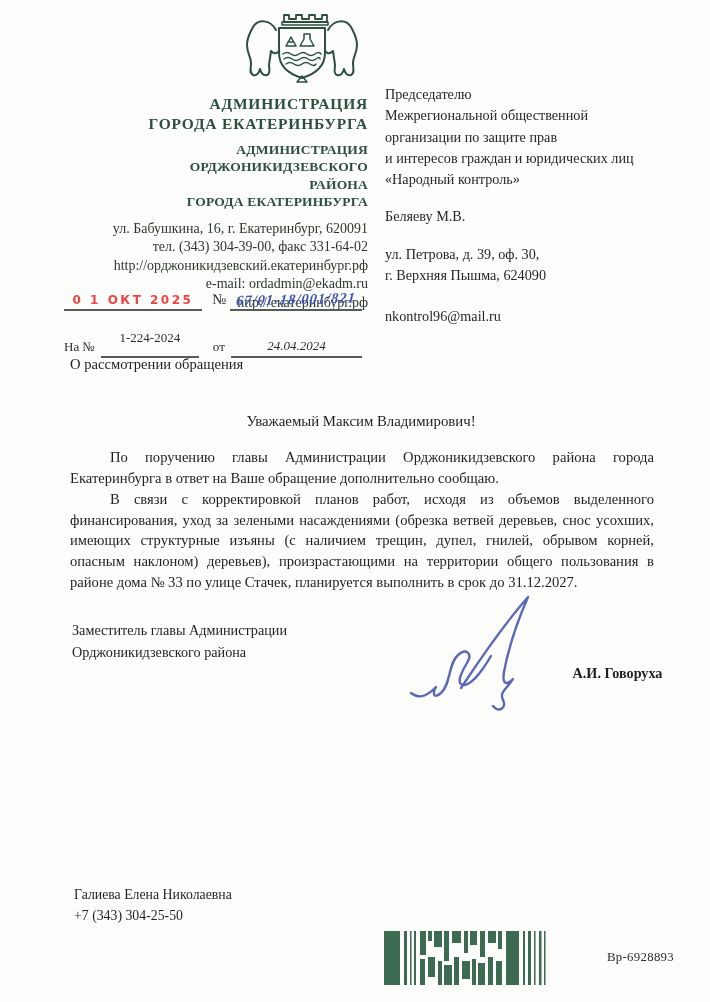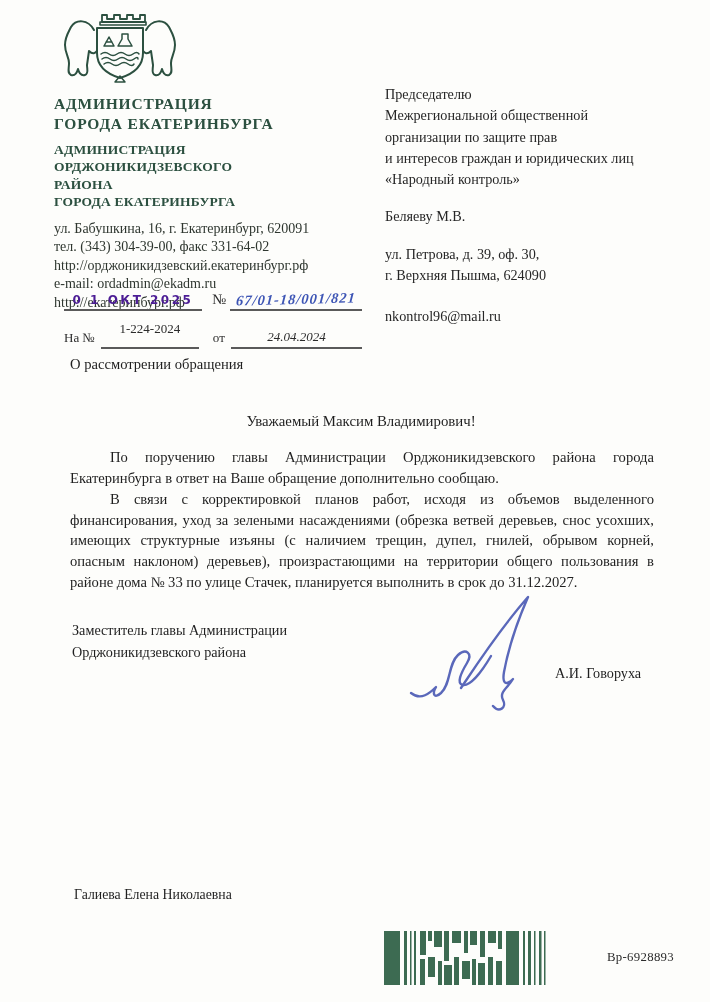--- a/index.html
+++ b/index.html
@@ -2,53 +2,53 @@
 <html><head>
 <meta charset="utf-8">
 <style>
   html,body{margin:0;padding:0;background:#e8e8e6;}
   .page{
     position:relative;width:710px;height:1002px;margin:0 auto;
     background:#fdfdfb;overflow:hidden;
     font-family:"Liberation Serif",serif;color:#1f1f1f;
   }
   
-  .left-col{position:absolute;left:54px;top:6px;width:322px;text-align:left;color:#2c5040;}
+  .left-col{position:absolute;left:46px;top:6px;width:322px;text-align:right;color:#2c5040;}
   .emblem{display:inline-block;}
   .org-title{margin-top:6px;font-size:15.5px;font-weight:bold;letter-spacing:.8px;line-height:1.28;}
   .division-title{margin-top:7px;font-size:13.5px;font-weight:bold;line-height:1.3;letter-spacing:.2px;}
   .address{margin-top:9px;font-size:14px;line-height:1.32;color:#2e362f;}
   
   .right-col{position:absolute;left:385px;top:84px;width:305px;font-size:14.2px;line-height:1.5;color:#262626;}
   .right-col .gap{height:16px;}
   .right-col .gap-lg{height:20px;}
   
   .ref-block{position:absolute;left:64px;top:285px;width:298px;font-size:13px;color:#2b2b2b;}
   .ref-row{display:flex;align-items:flex-end;}
   .ref-row1{height:26px;}
-  .ref-row2{height:26px;margin-top:12px;}
+  .ref-row2{height:26px;margin-top:21px;}
   .stamp-cell{width:138px;border-bottom:2px solid #5a5a5a;text-align:center;
     font-family:"DejaVu Sans",sans-serif;font-weight:bold;font-size:12px;
-    letter-spacing:2.5px;color:#4c1d95;padding-bottom:2px;}
+    letter-spacing:2.5px;color:#ef4444;padding-bottom:2px;}
   .no-sign{margin:0 4px 3px 10px;font-size:14.5px;}
   .number-cell{flex:1;border-bottom:2px solid #5a5a5a;text-align:center;padding-bottom:1px;}
   .hand{display:inline-block;color:#3d55b5;font-style:italic;font-weight:bold;
     font-size:14.5px;letter-spacing:1px;transform:rotate(-1.5deg) skewX(-6deg);}
   .onum-label{margin:0 0 3px 0;white-space:nowrap;}
   .in-cell1{width:98px;border-bottom:2px solid #5a5a5a;text-align:center;margin-left:6px;padding-bottom:10px;}
   .ot-label{margin:0 0 3px 14px;}
   .in-cell2{flex:1;border-bottom:2px solid #5a5a5a;text-align:center;margin-left:6px;padding-bottom:2px;font-style:italic;}
   
   .subject{position:absolute;left:70px;top:356px;font-size:14.6px;}
   .salutation{position:absolute;left:70px;top:413px;width:582px;text-align:center;font-size:14.8px;}
   .body-text{position:absolute;left:70px;top:447px;width:584px;font-size:14.6px;line-height:1.43;text-align:justify;}
   .body-text p{margin:0;text-indent:40px;}
   
   .sign-role{position:absolute;left:72px;top:620px;font-size:14.2px;line-height:1.52;}
-  .sign-name{position:absolute;left:555px;top:665px;width:125px;text-align:left;font-size:14.2px;}
+  .sign-name{position:absolute;left:555px;top:665px;width:125px;text-align:center;font-size:14.2px;font-weight:bold;}
   .signature-svg{position:absolute;left:405px;top:593px;}
   
   .executor{position:absolute;left:74px;top:885px;font-size:13.8px;line-height:1.5;}
   .barcode{position:absolute;left:384px;top:931px;}
   .barcode-label{position:absolute;left:607px;top:950px;font-size:12.8px;letter-spacing:.3px;color:#2b2b2b;}
 </style>
 </head>
 <body>
 
 <div class="page">
@@ -137,20 +137,21 @@
     <div>Орджоникидзевского района</div>
   </div>
   <svg class="signature-svg" width="160" height="125" viewBox="0 0 160 125" fill="none" stroke="#4d5cb5" stroke-width="2.4" stroke-linecap="round" stroke-linejoin="round" opacity="0.92">
     <path d="M6,100 C16,108 25,100 31,94 C27,101 29,106 36,100 C46,91 43,71 53,62 C61,55 68,60 62,70 C56,80 51,91 58,92 C65,93 76,80 86,63"></path>
     <path d="M56,95 C72,71 94,37 123,4 C113,27 103,57 99,79 C97,91 101,93 108,86 C102,96 94,99 98,107 C102,115 94,120 88,113"></path>
   </svg>
   <div class="sign-name">А.И. Говоруха</div>
 
   <div class="executor">
     <div>Галиева Елена Николаевна</div>
+    <div>+7 (343) 304-25-50</div>
   </div>
 
   <svg class="barcode" width="176" height="54" viewBox="0 0 176 54" fill="#3d6b52">
     <rect x="0" y="0" width="16" height="54"></rect>
     <rect x="20" y="0" width="3" height="54"></rect>
       <rect x="26" y="0" width="1.5" height="54"></rect>
       <rect x="30" y="0" width="2" height="54"></rect>
     <rect x="36" y="0" width="6" height="24"></rect>
       <rect x="44" y="0" width="4" height="10"></rect>
       <rect x="50" y="0" width="8" height="16"></rect>

